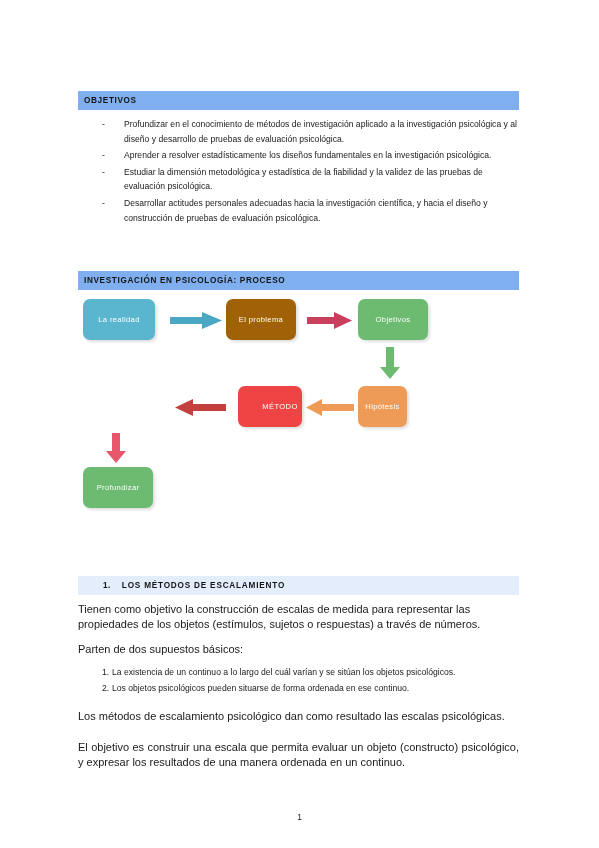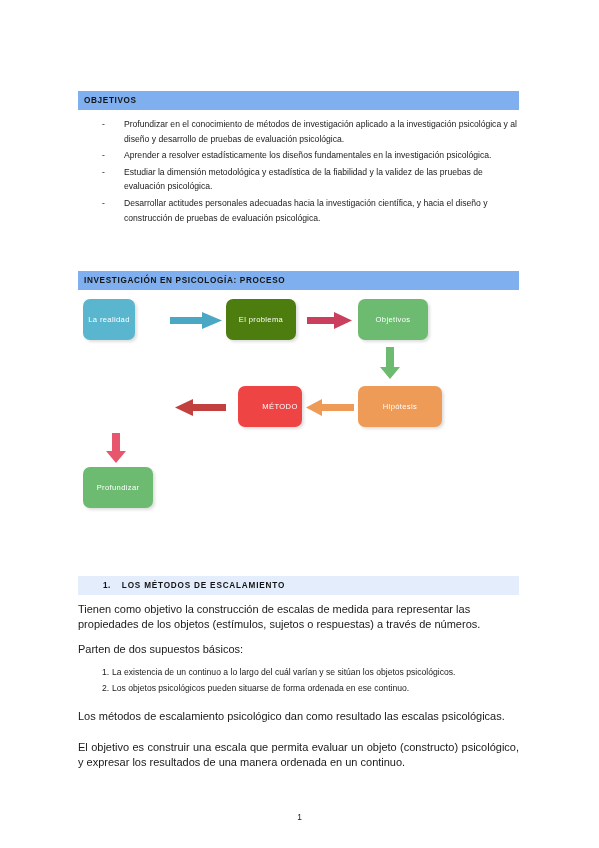--- a/index.html
+++ b/index.html
@@ -210,45 +210,45 @@
       <span class="dash-text">Desarrollar actitudes personales adecuadas hacia la investigación científica, y hacia el diseño y construcción de pruebas de evaluación psicológica.</span>
     </div>
   </div>
 
   <div class="section-bar" id="bar-proceso">
     <span class="bar-text">INVESTIGACIÓN EN PSICOLOGÍA: PROCESO</span>
   </div>
 
   <div class="diagram">
 
-    <div class="node" style="left:5px; top:4px; width:52px; height:41px; background:#5AB6CE;">
+    <div class="node" style="left:5px; top:4px; width:72px; height:41px; background:#5AB6CE;">
       <span>La realidad</span>
     </div>
 
     <svg class="arrow" style="left:92px; top:17px;" width="52" height="17" viewBox="0 0 52 17">
       <polygon points="0,5 32,5 32,0 52,8.5 32,17 32,12 0,12" fill="#4BA8C4"></polygon>
     </svg>
 
-    <div class="node" style="left:148px; top:4px; width:70px; height:41px; background:#4d7c0f;">
+    <div class="node" style="left:148px; top:4px; width:70px; height:41px; background:#a16207;">
       <span>El problema</span>
     </div>
 
     <svg class="arrow" style="left:229px; top:17px;" width="45" height="17" viewBox="0 0 45 17">
       <polygon points="0,5 27,5 27,0 45,8.5 27,17 27,12 0,12" fill="#C93F5D"></polygon>
     </svg>
 
     <div class="node" style="left:280px; top:4px; width:70px; height:41px; background:#6CBB71;">
       <span>Objetivos</span>
     </div>
 
     <svg class="arrow" style="left:302px; top:52px;" width="20" height="32" viewBox="0 0 20 32">
       <polygon points="6,0 14,0 14,20 20,20 10,32 0,20 6,20" fill="#6CBB71"></polygon>
     </svg>
 
-    <div class="node" style="left:280px; top:91px; width:84px; height:41px; background:#EE9B57;border-radius:7px;">
+    <div class="node" style="left:280px; top:91px; width:49px; height:41px; background:#EE9B57;border-radius:7px;">
       <span>Hipótesis</span>
     </div>
 
     <svg class="arrow" style="left:228px; top:104px;" width="48" height="17" viewBox="0 0 48 17">
       <polygon points="48,5 16,5 16,0 0,8.5 16,17 16,12 48,12" fill="#EE9B57"></polygon>
     </svg>
 
     <div class="node" style="left:160px; top:91px; width:64px; height:41px; background:#ef4444;padding-left:24px;">
       <span>MÉTODO</span>
     </div>

